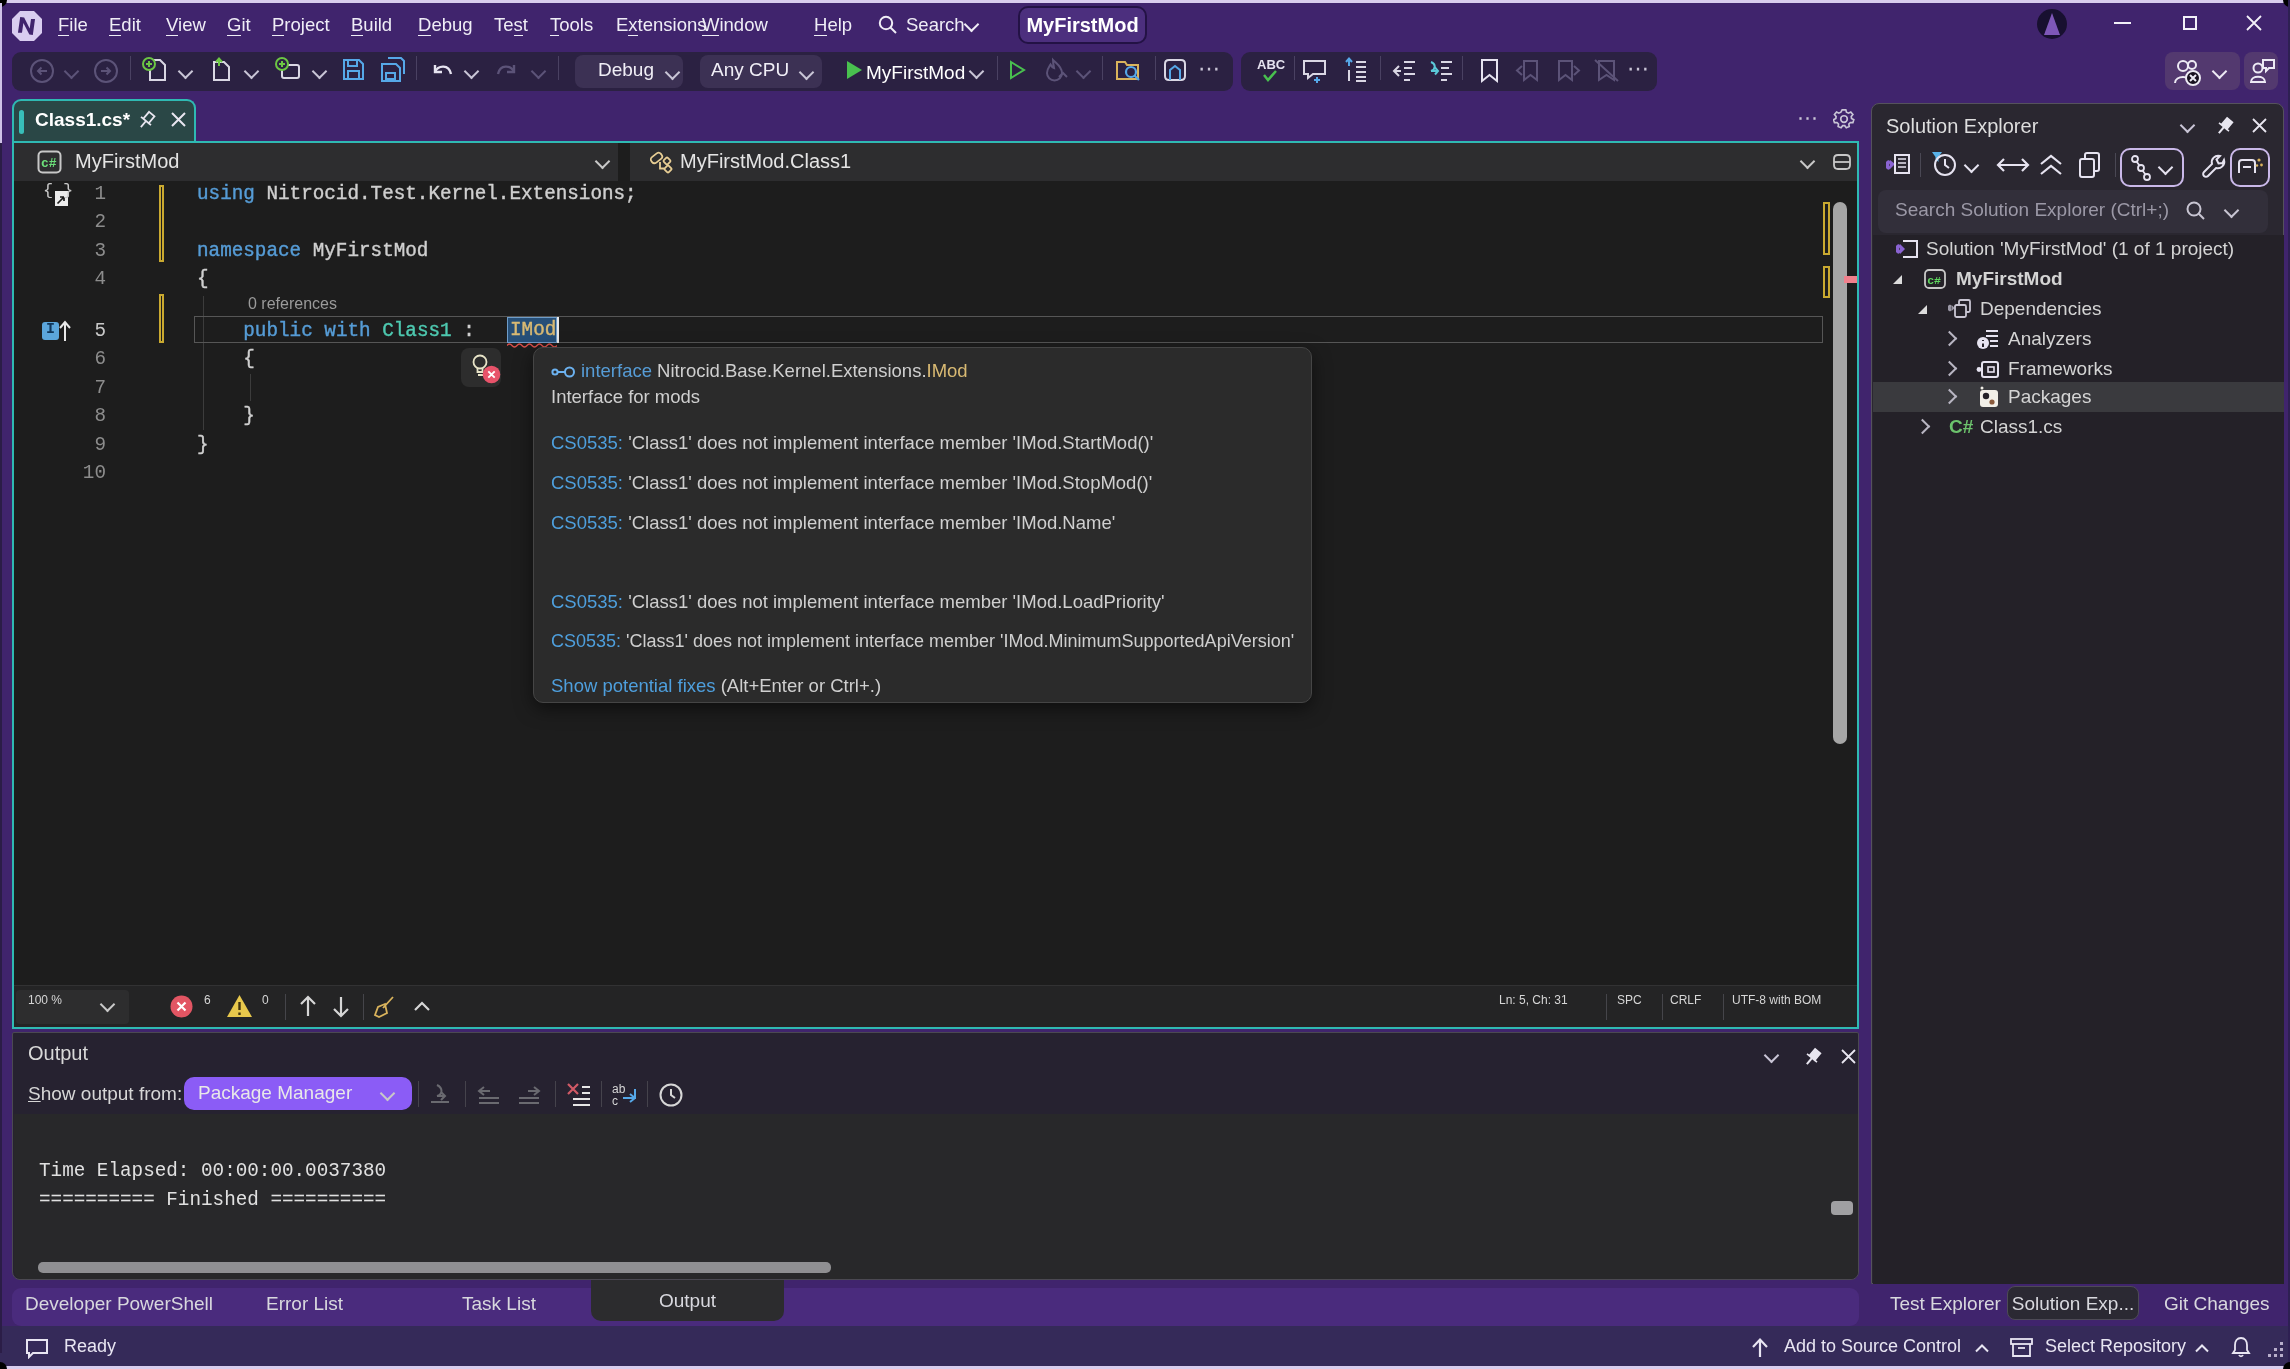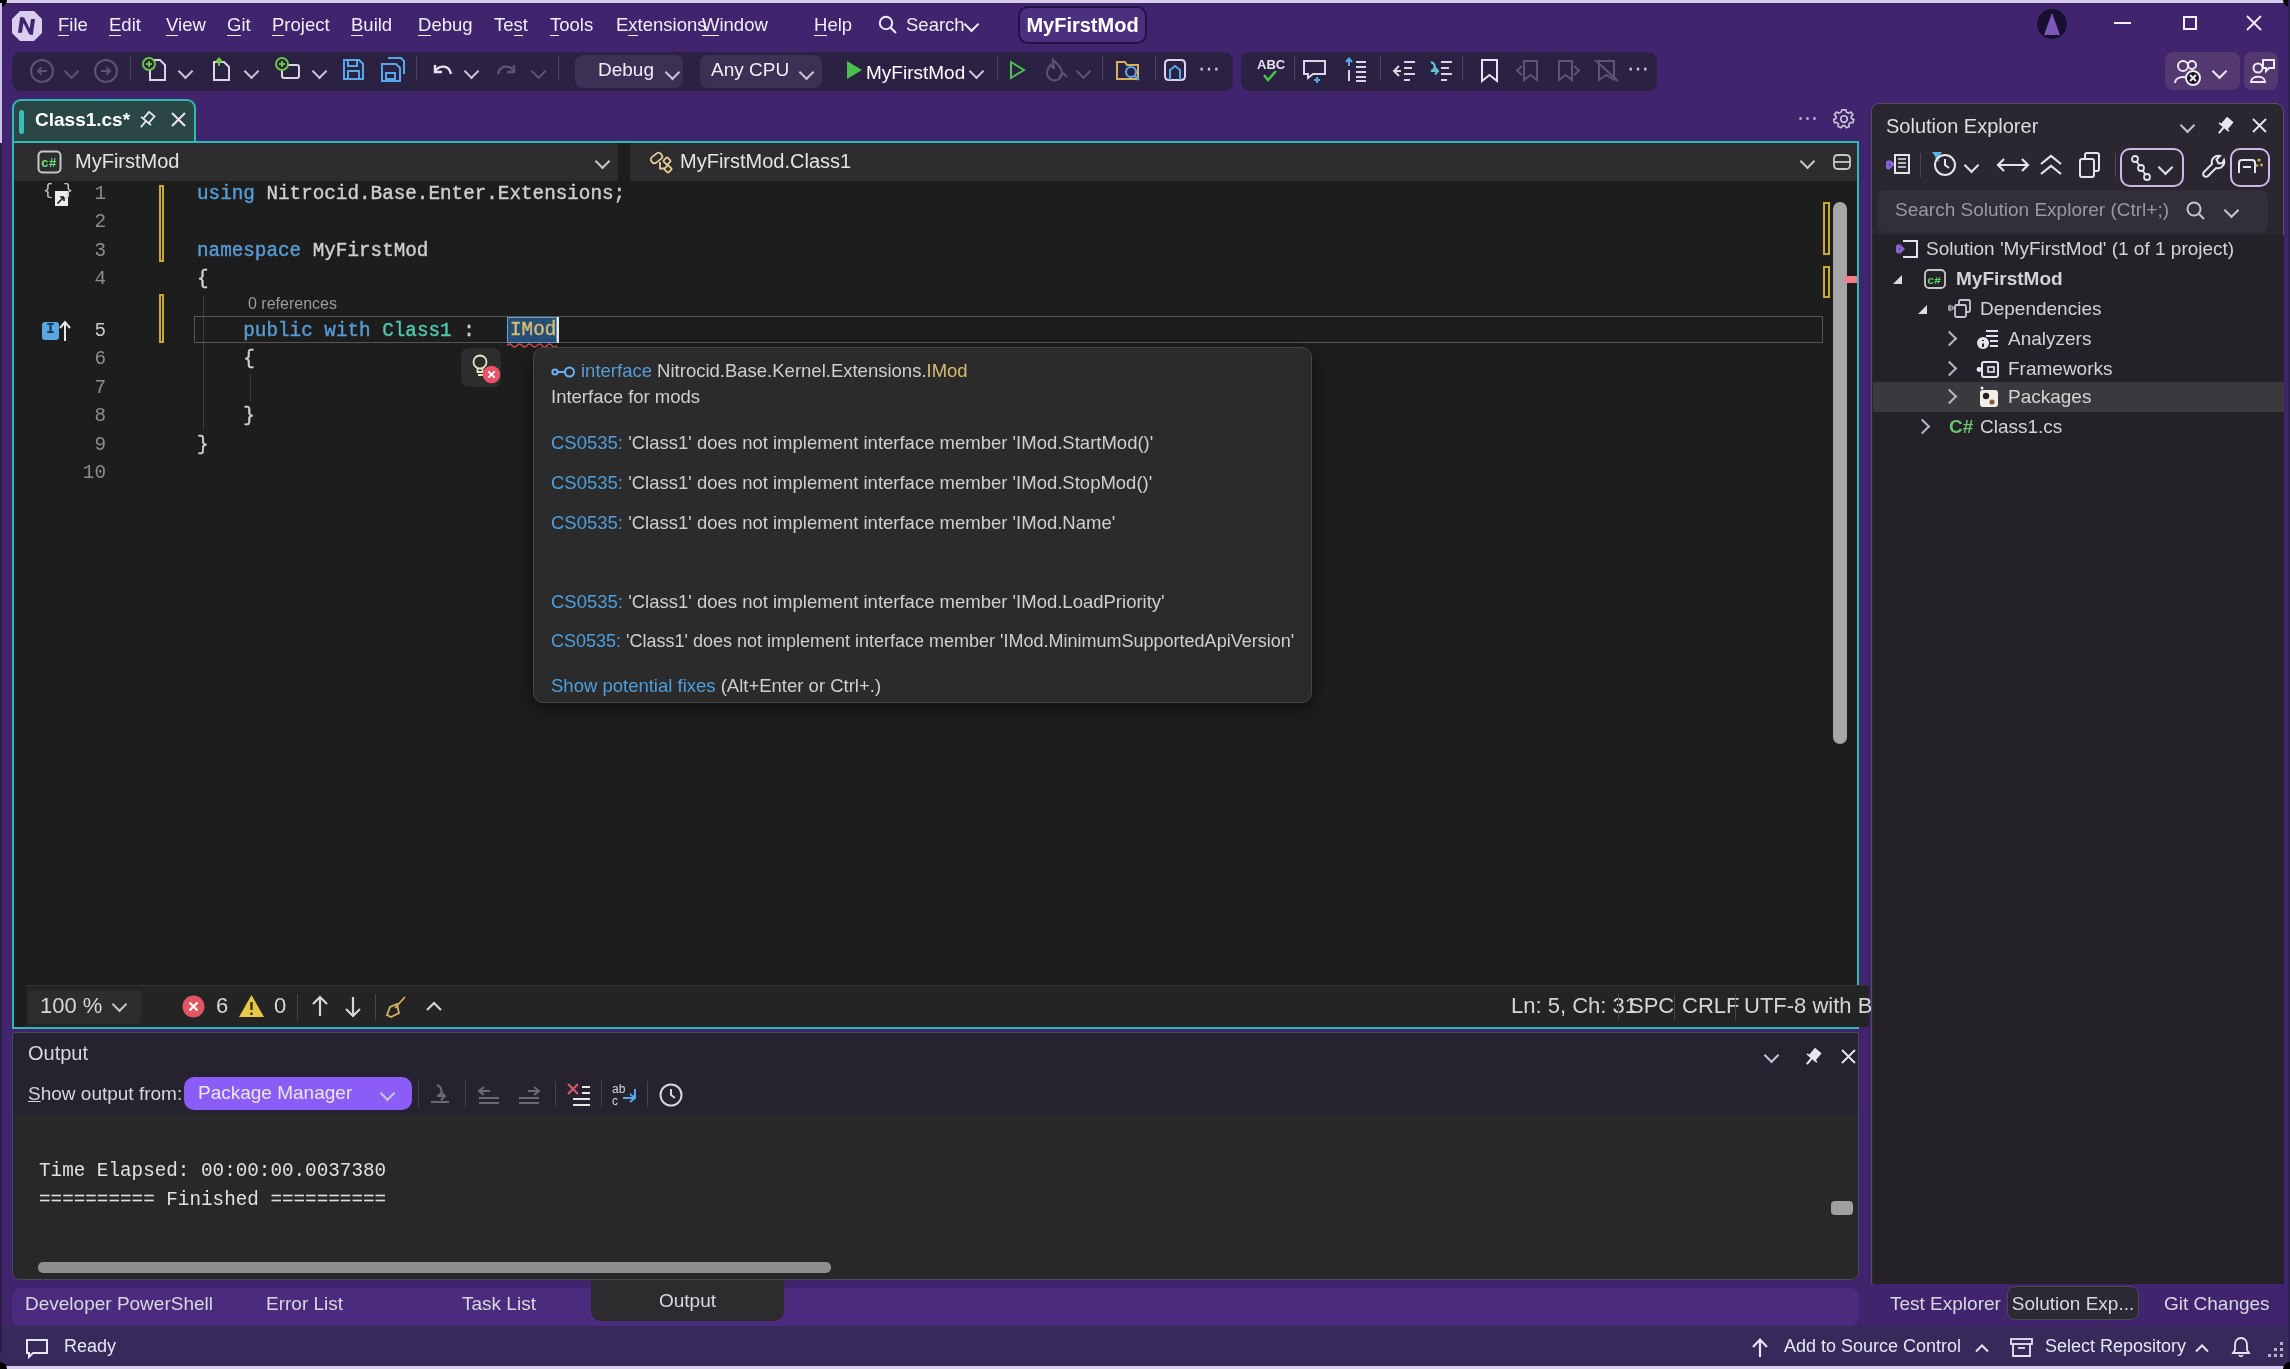--- a/index.html
+++ b/index.html
@@ -28,21 +28,21 @@
 .sep { position:absolute; top:8px; width:1px; height:24px; background:#4A4162; }
 .ico { position:absolute; }
 
 #tab { left:12px; top:99px; width:184px; height:44px; background:#2A4746; border:2px solid #2FB9B3; border-bottom:none; border-radius:9px 9px 0 0; }
 #tabbar { left:19px; top:110px; width:5px; height:24px; background:#38BFB9; border-radius:3px; }
 #editor { left:12px; top:141px; width:1847px; height:888px; background:#1D1D1D; border:2px solid #2FB9B3; border-top:2px solid #2FB9B3; }
 #navbar { left:0; top:0; width:1843px; height:38px; background:#2D2D2F; }
 #codearea { left:0; top:38px; width:1843px; height:804px; background:#1D1D1D; overflow:hidden; }
 .cl { position:absolute; left:183px; height:29px; font-size:19.3px; line-height:29px; white-space:pre; font-family:"Liberation Mono", monospace; -webkit-text-stroke:0.4px currentColor; }
 .ln { position:absolute; width:60px; text-align:right; color:#8C8C8C; font-size:19.3px; line-height:29px; font-family:"Liberation Mono", monospace; }
-#botstrip { left:12px; top:842px; width:1843px; height:42px; background:#242425; border-top:1px solid #323233; color:#D6D6D6; font-size:22px; white-space:nowrap; }
+#botstrip { left:0; top:842px; width:1843px; height:42px; background:#242425; border-top:1px solid #323233; color:#D6D6D6; font-size:12px; white-space:nowrap; }
 .bsep { position:absolute; top:8px; width:1px; height:26px; background:#45454A; }
 
 #tooltip { left:533px; top:347px; width:779px; height:356px; background:#2B2B2B; border:1px solid #454545; border-radius:10px; box-shadow:0 6px 18px rgba(0,0,0,.5); font-size:18.5px; color:#CFCFCF; }
 .tline { position:absolute; left:17px; white-space:pre; }
 .blue { color:#4E9FDD; }
 
 #output { left:12px; top:1032px; width:1847px; height:248px; background:#262230; border:1px solid #4B4952; border-radius:2px 2px 8px 8px; }
 
 #sepanel { left:1871px; top:103px; width:413px; height:1181px; background:#2A2730; border:1px solid #55525C; border-radius:8px 8px 0 0; }
 .serow { position:absolute; left:1px; width:410px; height:30px; color:#D4D4D4; font-size:19px; line-height:30px; }
@@ -309,21 +309,21 @@
     <div class="ln" style="left:32px;top:27px">2</div>
     <div class="ln" style="left:32px;top:56px">3</div>
     <div class="ln" style="left:32px;top:84px">4</div>
     <div class="ln" style="left:32px;top:136px;color:#C8C8C8">5</div>
     <div class="ln" style="left:32px;top:164px">6</div>
     <div class="ln" style="left:32px;top:193px">7</div>
     <div class="ln" style="left:32px;top:221px">8</div>
     <div class="ln" style="left:32px;top:250px">9</div>
     <div class="ln" style="left:32px;top:278px">10</div>
 
-    <div class="cl" style="top:-1px"><span class="kw">using</span><span class="wht"> Nitrocid.Base.Enter.Extensions;</span></div>
+    <div class="cl" style="top:-1px"><span class="kw">using</span><span class="wht"> Nitrocid.Test.Kernel.Extensions;</span></div>
     <div class="cl" style="top:56px"><span class="kw">namespace</span><span class="wht"> MyFirstMod</span></div>
     <div class="cl" style="top:84px"><span class="wht">{</span></div>
     <div class="abs" style="left:234px;top:114px;color:#9A9A9A;font-size:16px">0 references</div>
     <div class="cl" style="top:136px"><span class="wht">    </span><span class="kw">public</span><span class="wht"> </span><span class="kw">with</span><span class="wht"> </span><span class="cls">Class1</span><span class="wht"> : </span></div>
     <div class="abs" style="left:493px;top:136px;width:50px;height:26px;background:#264F78;border:1px solid #6E9CC8"></div>
     <div class="cl" style="top:135px;left:496px;color:#D9BA73">IMod</div>
     <div class="abs" style="left:543px;top:136px;width:2px;height:26px;background:#E8E8E8"></div>
     <svg class="abs" style="left:493px;top:161px" width="50" height="6" viewBox="0 0 50 6">
       <path d="M0 3.5 Q2.5 0.5 5 3.5 T10 3.5 T15 3.5 T20 3.5 T25 3.5 T30 3.5 T35 3.5 T40 3.5 T45 3.5 T50 3.5" fill="none" stroke="#D84F4B" stroke-width="1.4"></path>
     </svg>

